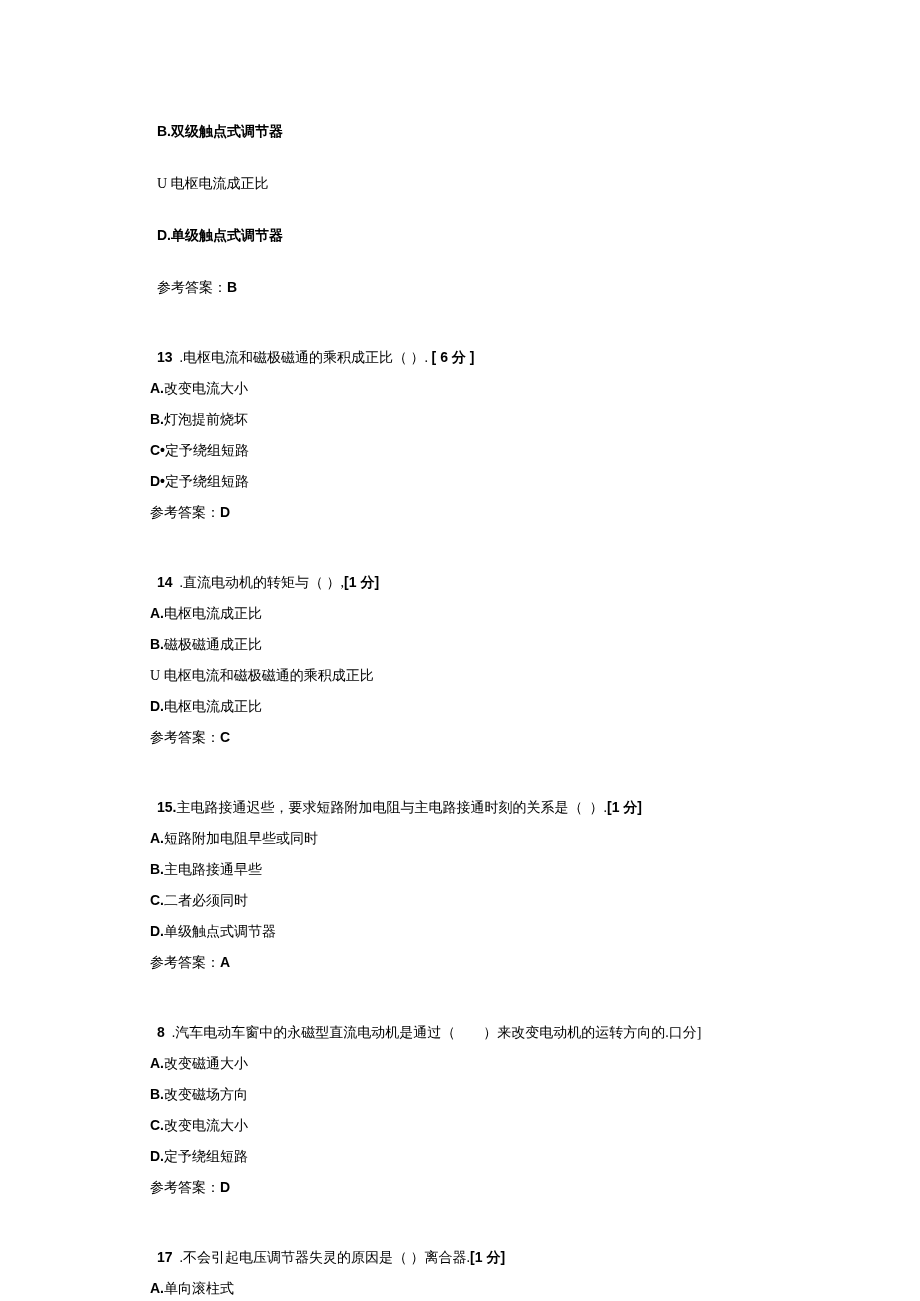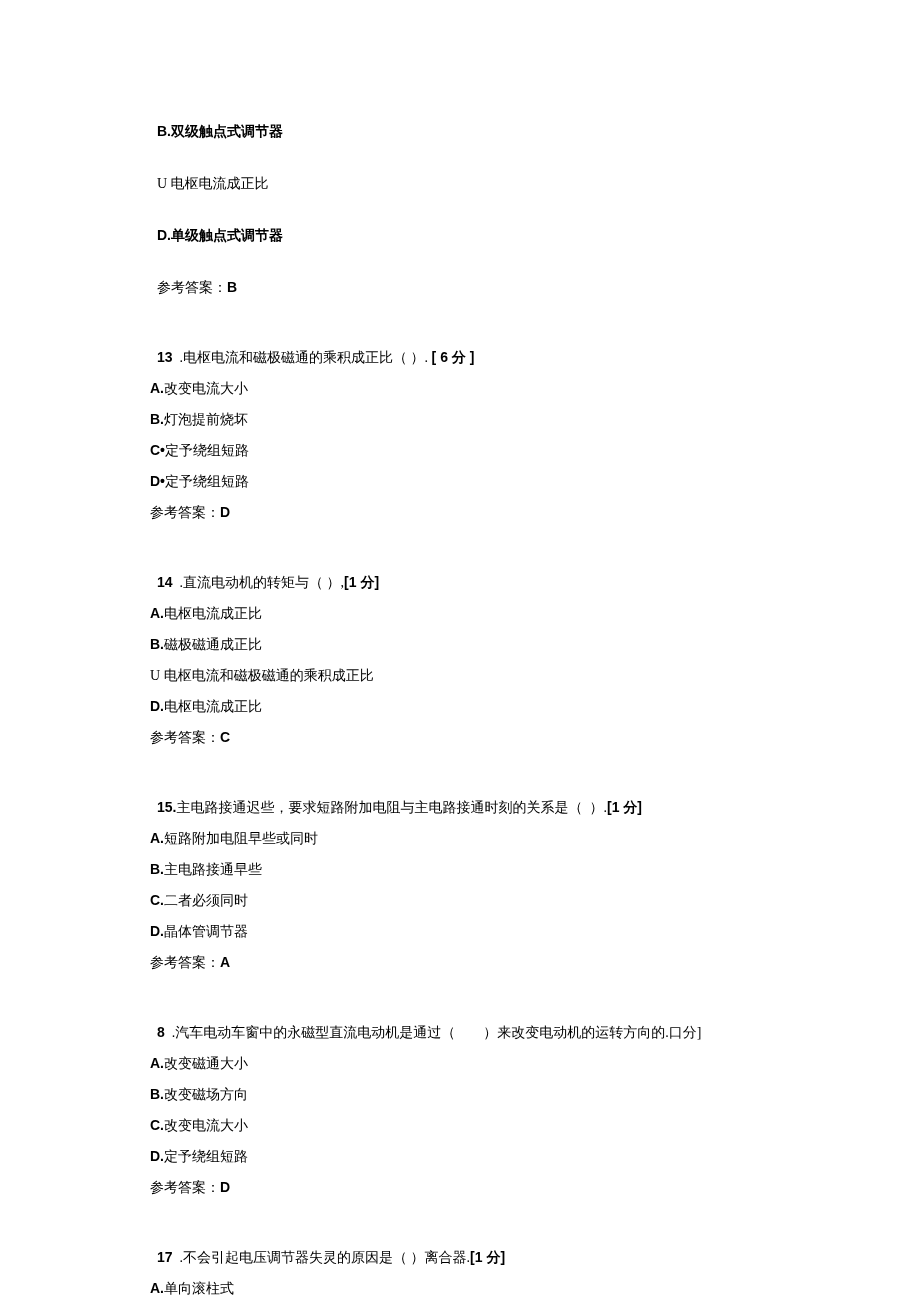--- a/index.html
+++ b/index.html
@@ -71,21 +71,21 @@
 <div class="line"><span>参考答案：</span><span class="bold">C</span></div>
 
 <div class="block-gap"></div>
 
 <div class="line">
   <span class="q-num">15.</span><span>主电路接通迟些，要求短路附加电阻与主电路接通时刻的关系是（  ）.</span><span class="bold">[1 分]</span>
 </div>
 <div class="line"><span class="bold">A.</span><span>短路附加电阻早些或同时</span></div>
 <div class="line"><span class="bold">B.</span><span>主电路接通早些</span></div>
 <div class="line"><span class="bold">C.</span><span>二者必须同时</span></div>
-<div class="line"><span class="bold">D.</span><span>晶体管调节器</span></div>
+<div class="line"><span class="bold">D.</span><span>单级触点式调节器</span></div>
 <div class="line"><span>参考答案：</span><span class="bold">A</span></div>
 
 <div class="block-gap"></div>
 
 <div class="line">
   <span class="q-num">8</span><span>  .汽车电动车窗中的永磁型直流电动机是通过（        ）来改变电动机的运转方向的.口分]</span><span class="bold"></span>
 </div>
 <div class="line"><span class="bold">A.</span><span>改变磁通大小</span></div>
 <div class="line"><span class="bold">B.</span><span>改变磁场方向</span></div>
 <div class="line"><span class="bold">C.</span><span>改变电流大小</span></div>

